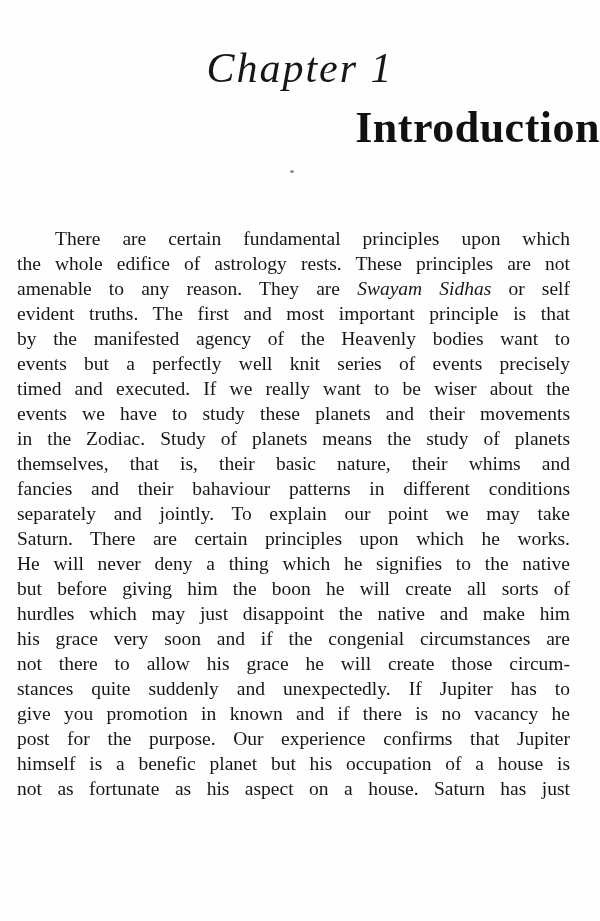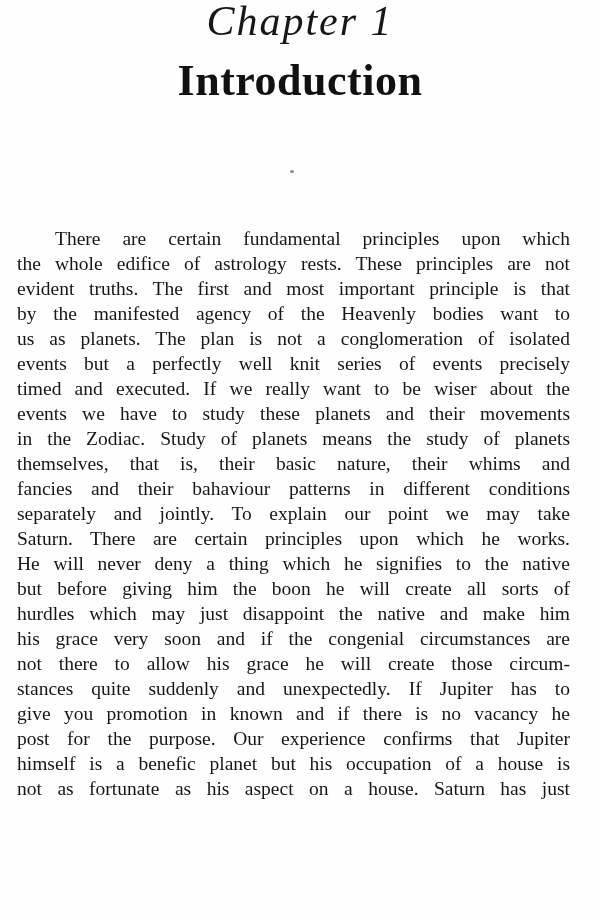--- a/index.html
+++ b/index.html
@@ -11,32 +11,33 @@
     position: relative;
     width: 600px;
     height: 921px;
     background: #fefefe;
     font-family: "Liberation Serif", "DejaVu Serif", serif;
     color: #141414;
     overflow: hidden;
   }
   .chapter-title {
     margin: 0;
+    padding-top: 47px;
     text-align: center;
     font-style: italic;
     font-weight: normal;
     font-size: 42px;
     line-height: 1.0;
     letter-spacing: 2px;
     color: #171717;
   }
   .book-title {
     margin: 0;
     margin-top: 17px;
-    text-align: center;
+    text-align: right;
     font-weight: bold;
     font-size: 44px;
     line-height: 1.0;
     letter-spacing: 0.5px;
     color: #111111;
   }
   .stray-mark {
     position: absolute;
     left: 290px;
     top: 170px;
@@ -70,23 +71,23 @@
 </head>
 <body>
 
 <div class="page">
   <h2 class="chapter-title">Chapter 1</h2>
   <h1 class="book-title">Introduction</h1>
   <div class="stray-mark"></div>
   <div class="body-paragraph">
       <div class="line first"><span>There are certain fundamental principles upon which</span></div>
       <div class="line"><span>the whole edifice of astrology rests. These principles are not</span></div>
+      <div class="line"><span>amenable to any reason. They are </span><em>Swayam Sidhas</em><span> or self</span></div>
       <div class="line"><span>evident truths. The first and most important principle is that</span></div>
       <div class="line"><span>by the manifested agency of the Heavenly bodies want to</span></div>
-      <div class="line"><span>us as planets. The plan is not a conglomeration of isolated</span></div>
       <div class="line"><span>events but a perfectly well knit series of events precisely</span></div>
       <div class="line"><span>timed and executed. If we really want to be wiser about the</span></div>
       <div class="line"><span>events we have to study these planets and their movements</span></div>
       <div class="line"><span>in the Zodiac. Study of planets means the study of planets</span></div>
       <div class="line"><span>themselves, that is, their basic nature, their whims and</span></div>
       <div class="line"><span>fancies and their bahaviour patterns in different conditions</span></div>
       <div class="line"><span>separately and jointly. To explain our point we may take</span></div>
       <div class="line"><span>Saturn. There are certain principles upon which he works.</span></div>
       <div class="line"><span>He will never deny a thing which he signifies to the native</span></div>
       <div class="line"><span>but before giving him the boon he will create all sorts of</span></div>

